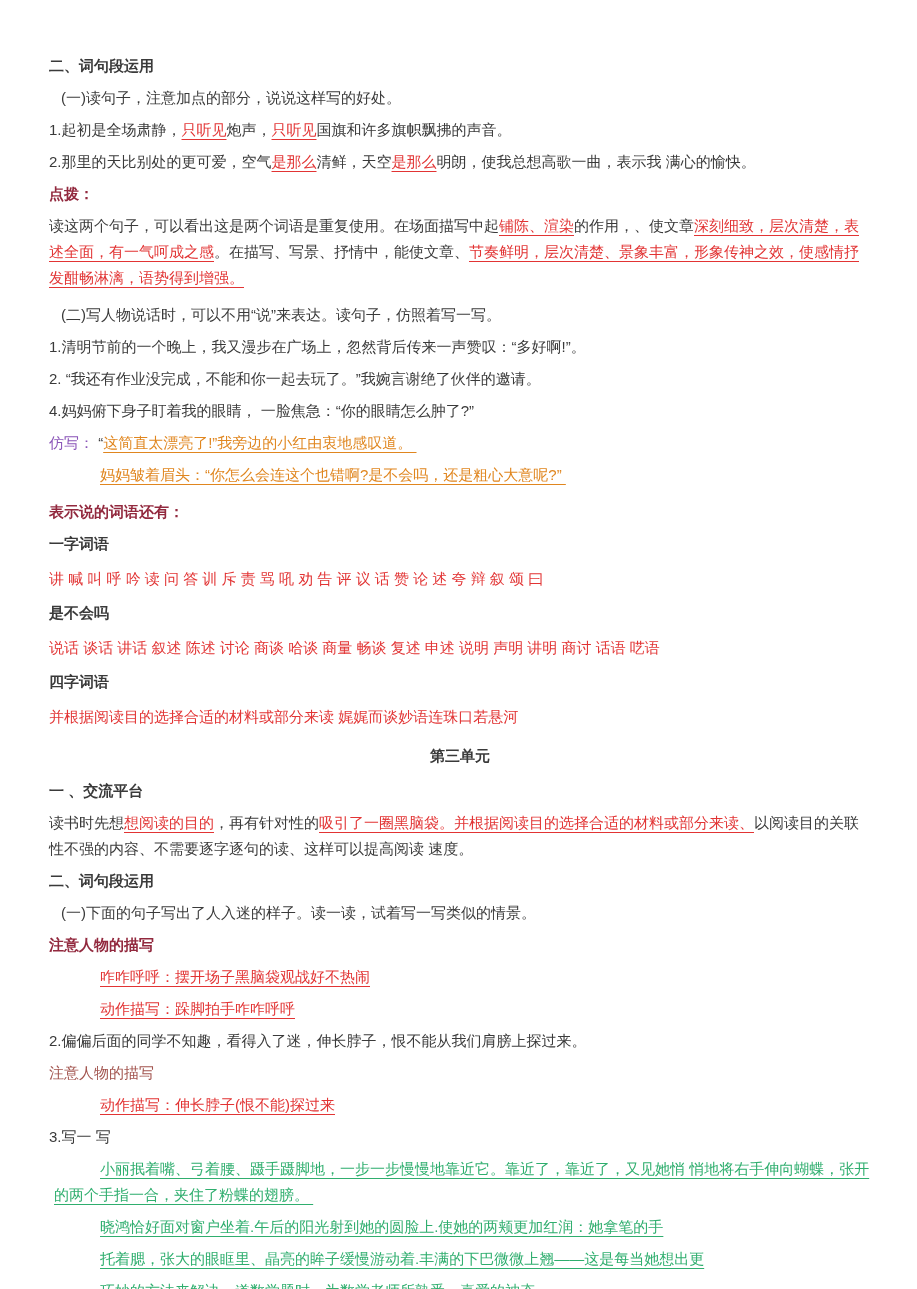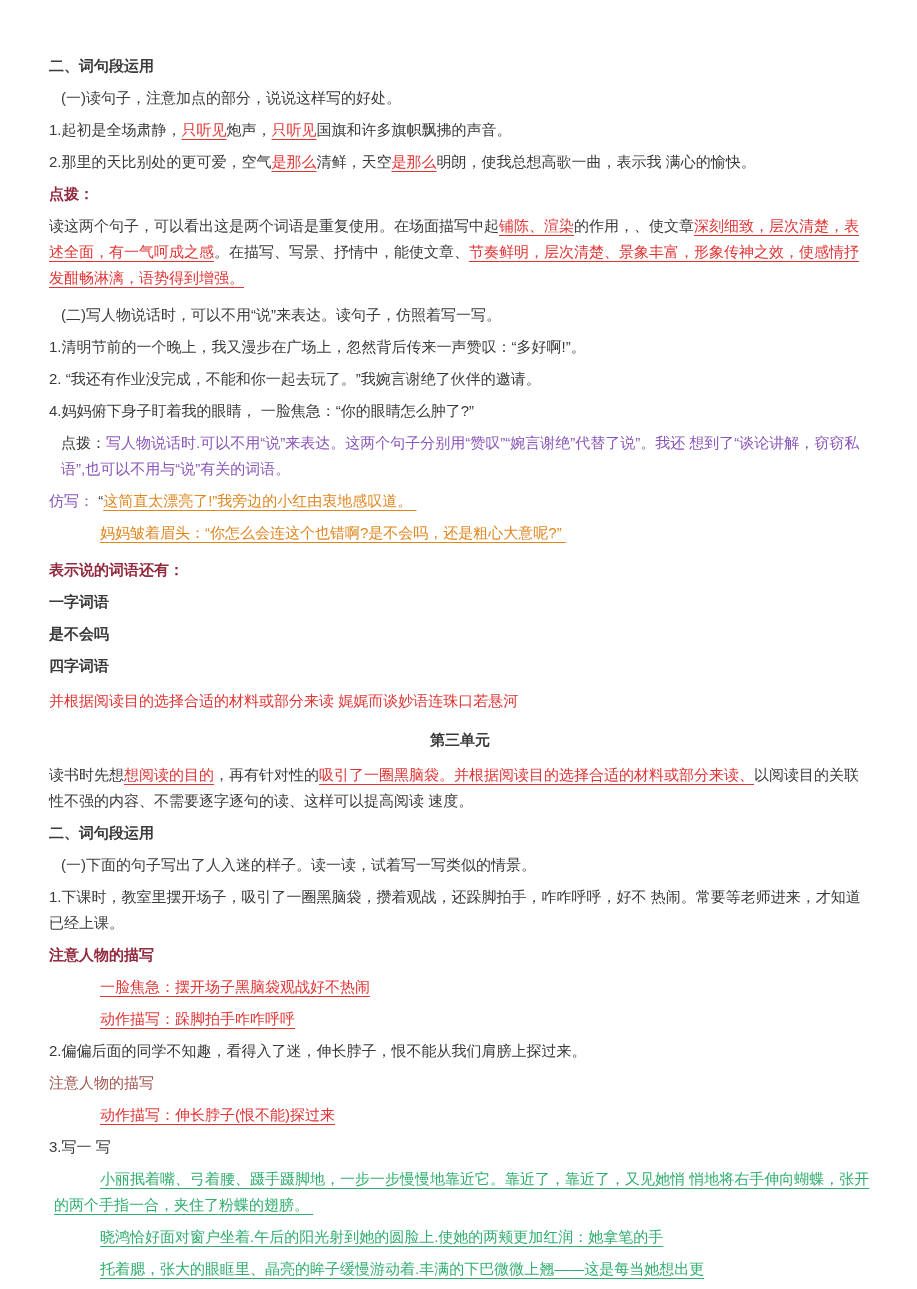--- a/index.html
+++ b/index.html
@@ -39,35 +39,36 @@
     <p class="h1"><span class="seg black bold">二、词句段运用</span></p>
     <p class="indent1"><span class="seg black">(一)读句子，注意加点的部分，说说这样写的好处。</span></p>
     <p class=""><span class="seg black">1.起初是全场肃静，</span><span class="seg redu">只听见</span><span class="seg black">炮声，</span><span class="seg redu">只听见</span><span class="seg black">国旗和许多旗帜飘拂的声音。</span></p>
     <p class=""><span class="seg black">2.那里的天比别处的更可爱，空气</span><span class="seg redu">是那么</span><span class="seg black">清鲜，天空</span><span class="seg redu">是那么</span><span class="seg black">明朗，使我总想高歌一曲，表示我 满心的愉快。</span></p>
     <p class=""><span class="seg darkred">点拨：</span></p>
     <p class=""><span class="seg black">读这两个句子，可以看出这是两个词语是重复使用。在场面描写中起</span><span class="seg redu">铺陈、渲染</span><span class="seg black">的作用，、使文章</span><span class="seg redu">深刻细致，层次清楚，表述全面，有一气呵成之感</span><span class="seg black">。在描写、写景、抒情中，能使文章、</span><span class="seg redu">节奏鲜明，层次清楚、景象丰富，形象传神之效，使感情抒发酣畅淋漓，语势得到增强。</span></p>
     <p class="indent1 gap"><span class="seg black">(二)写人物说话时，可以不用“说”来表达。读句子，仿照着写一写。</span></p>
     <p class=""><span class="seg black">1.清明节前的一个晚上，我又漫步在广场上，忽然背后传来一声赞叹：“多好啊!”。</span></p>
     <p class=""><span class="seg black">2. “我还有作业没完成，不能和你一起去玩了。”我婉言谢绝了伙伴的邀请。</span></p>
     <p class=""><span class="seg black">4.妈妈俯下身子盯着我的眼睛， 一脸焦急：“你的眼睛怎么肿了?”</span></p>
-    <p class="indent1"><span class="seg black">点拨：</span><span class="seg purple">写人物说话时.可以不用“说”来表达。这两个句子分别用“赞叹”“婉言谢绝”代替了说”。我还 想到了“谈论讲解，窃窃私语”,也可以不用与“说”有关的词语。</span></p>
     <p class=""><span class="seg purple">仿写：</span><span class="seg black"> “</span><span class="seg orangeu">这简直太漂亮了!”我旁边的小红由衷地感叹道。 </span></p>
     <p class="indent2"><span class="seg orangeu">妈妈皱着眉头：“你怎么会连这个也错啊?是不会吗，还是粗心大意呢?” </span></p>
     <p class="gap"><span class="seg darkred">表示说的词语还有：</span></p>
     <p class="h1"><span class="seg black bold">一字词语</span></p>
+    <p class="word-list"><span class="seg red">讲 喊 叫 呼 吟 读 问 答 训 斥 责 骂 吼 劝 告 评 议 话 赞 论 述 夸 辩 叙 颂 曰</span></p>
     <p class="h1"><span class="seg black bold">是不会吗</span></p>
+    <p class="word-list"><span class="seg red">说话 谈话 讲话 叙述 陈述 讨论 商谈 哈谈 商量 畅谈 复述 申述 说明 声明 讲明 商讨 话语 呓语</span></p>
     <p class="h1"><span class="seg black bold">四字词语</span></p>
     <p class="word-list"><span class="seg red">并根据阅读目的选择合适的材料或部分来读 娓娓而谈妙语连珠口若悬河</span></p>
     <p class="center-title"><span class="seg black">第三单元</span></p>
+    <p class="h1"><span class="seg black bold">一 、交流平台</span></p>
     <p class=""><span class="seg black">读书时先想</span><span class="seg redu">想阅读的目的</span><span class="seg black">，再有针对性的</span><span class="seg redu">吸引了一圈黑脑袋。并根据阅读目的选择合适的材料或部分来读、</span><span class="seg black">以阅读目的关联性不强的内容、不需要逐字逐句的读、这样可以提高阅读 速度。</span></p>
     <p class="h1"><span class="seg black bold">二、词句段运用</span></p>
     <p class="indent1"><span class="seg black">(一)下面的句子写出了人入迷的样子。读一读，试着写一写类似的情景。</span></p>
-    <p class=""><span class="seg black">1.下课时，教室里摆开场子，吸引了一圈黑脑袋，攒着观战，还跺脚拍手，咋咋呼呼，好不 热闹。常要等老师进来，才知道已经上课。</span></p>
     <p class=""><span class="seg darkred">注意人物的描写</span></p>
-    <p class="indent2"><span class="seg redu">一脸焦急：摆开场子黑脑袋观战好不热闹</span></p>
+    <p class="indent2"><span class="seg redu">咋咋呼呼：摆开场子黑脑袋观战好不热闹</span></p>
     <p class="indent2"><span class="seg redu">动作描写：跺脚拍手咋咋呼呼</span></p>
     <p class=""><span class="seg black">2.偏偏后面的同学不知趣，看得入了迷，伸长脖子，恨不能从我们肩膀上探过来。</span></p>
     <p class=""><span class="seg maroon">注意人物的描写</span></p>
     <p class="indent2"><span class="seg redu">动作描写：伸长脖子(恨不能)探过来</span></p>
     <p class=""><span class="seg black">3.写一 写</span></p>
     <p class="hang"><span class="seg greenu">小丽抿着嘴、弓着腰、蹑手蹑脚地，一步一步慢慢地靠近它。靠近了，靠近了，又见她悄 悄地将右手伸向蝴蝶，张开的两个手指一合，夹住了粉蝶的翅膀。 </span></p>
     <p class="indent2"><span class="seg greenu">晓鸿恰好面对窗户坐着.午后的阳光射到她的圆脸上.使她的两颊更加红润：她拿笔的手</span></p>
     <p class="indent2"><span class="seg greenu">托着腮，张大的眼眶里、晶亮的眸子缓慢游动着.丰满的下巴微微上翘——这是每当她想出更</span></p>
     <p class="indent2"><span class="seg greenu">巧妙的方法来解决一道数学题时，为数学老师所熟悉、喜爱的神态。 </span></p>
   </div>

